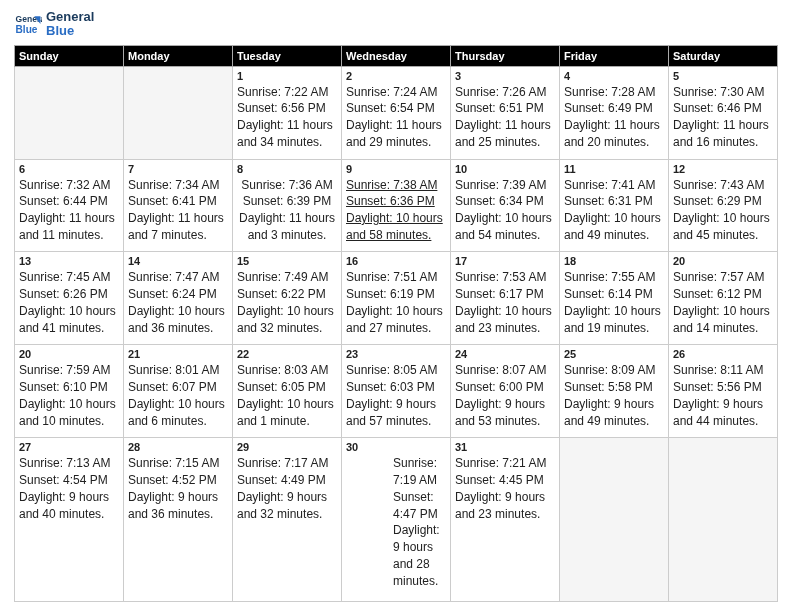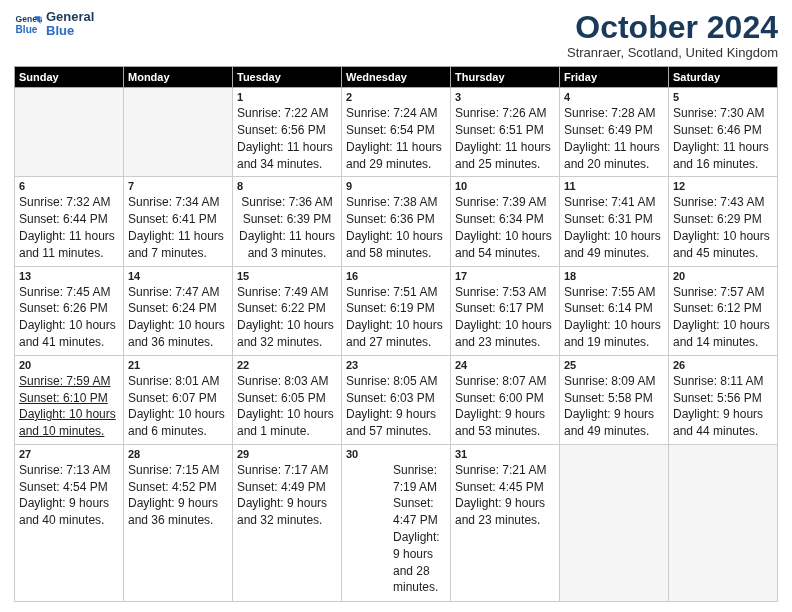--- a/index.html
+++ b/index.html
@@ -101,24 +101,20 @@
         <rect x="0" y="0" width="36" height="36" fill="white"></rect>
         <text x="2" y="16" font-size="11" font-weight="bold" fill="#1a3a5c" font-family="Arial">General</text>
         <text x="2" y="30" font-size="13" font-weight="bold" fill="#2a6dc4" font-family="Arial">Blue</text>
         <polygon points="26,8 34,8 34,18" fill="#2a6dc4"></polygon>
       </svg>
       <div style="display:flex;flex-direction:column;line-height:1.1;">
         <span style="font-size:13px;font-weight:bold;color:#1a3a5c;">General</span>
         <span style="font-size:13px;font-weight:bold;color:#2a6dc4;">Blue</span>
       </div>
     </div>
-    <div class="title-block">
-      <div class="month-title">October 2024</div>
-      <div class="subtitle">Stranraer, Scotland, United Kingdom</div>
-    </div>
   </div>
 
   <table class="calendar">
     <thead>
       <tr>
       <th>Sunday</th>
           <th>Monday</th>
           <th>Tuesday</th>
           <th>Wednesday</th>
           <th>Thursday</th>
@@ -183,21 +179,21 @@
           </td>
           <td>
             <span class="day-number">8</span>
             <div class="day-info" style="white-space: pre-line; text-align: center;">Sunrise: 7:36 AM
 Sunset: 6:39 PM
 Daylight: 11 hours
 and 3 minutes.</div>
           </td>
           <td>
             <span class="day-number">9</span>
-            <div class="day-info" style="white-space: pre-line;">Sunrise: 7:38 AM
+            <div class="day-info" style="white-space: pre-line; text-decoration: underline;">Sunrise: 7:38 AM
 Sunset: 6:36 PM
 Daylight: 10 hours
 and 58 minutes.</div>
           </td>
           <td>
             <span class="day-number">10</span>
             <div class="day-info" style="white-space: pre-line;">Sunrise: 7:39 AM
 Sunset: 6:34 PM
 Daylight: 10 hours
 and 54 minutes.</div>
@@ -264,21 +260,21 @@
             <span class="day-number">20</span>
             <div class="day-info" style="white-space: pre-line;">Sunrise: 7:57 AM
 Sunset: 6:12 PM
 Daylight: 10 hours
 and 14 minutes.</div>
           </td>
         </tr>
         <tr class="row-shade">
           <td>
             <span class="day-number">20</span>
-            <div class="day-info" style="white-space: pre-line; text-decoration: underline;">Sunrise: 7:59 AM
+            <div class="day-info" style="white-space: pre-line;">Sunrise: 7:59 AM
 Sunset: 6:10 PM
 Daylight: 10 hours
 and 10 minutes.</div>
           </td>
           <td>
             <span class="day-number">21</span>
             <div class="day-info" style="white-space: pre-line;">Sunrise: 8:01 AM
 Sunset: 6:07 PM
 Daylight: 10 hours
 and 6 minutes.</div>

